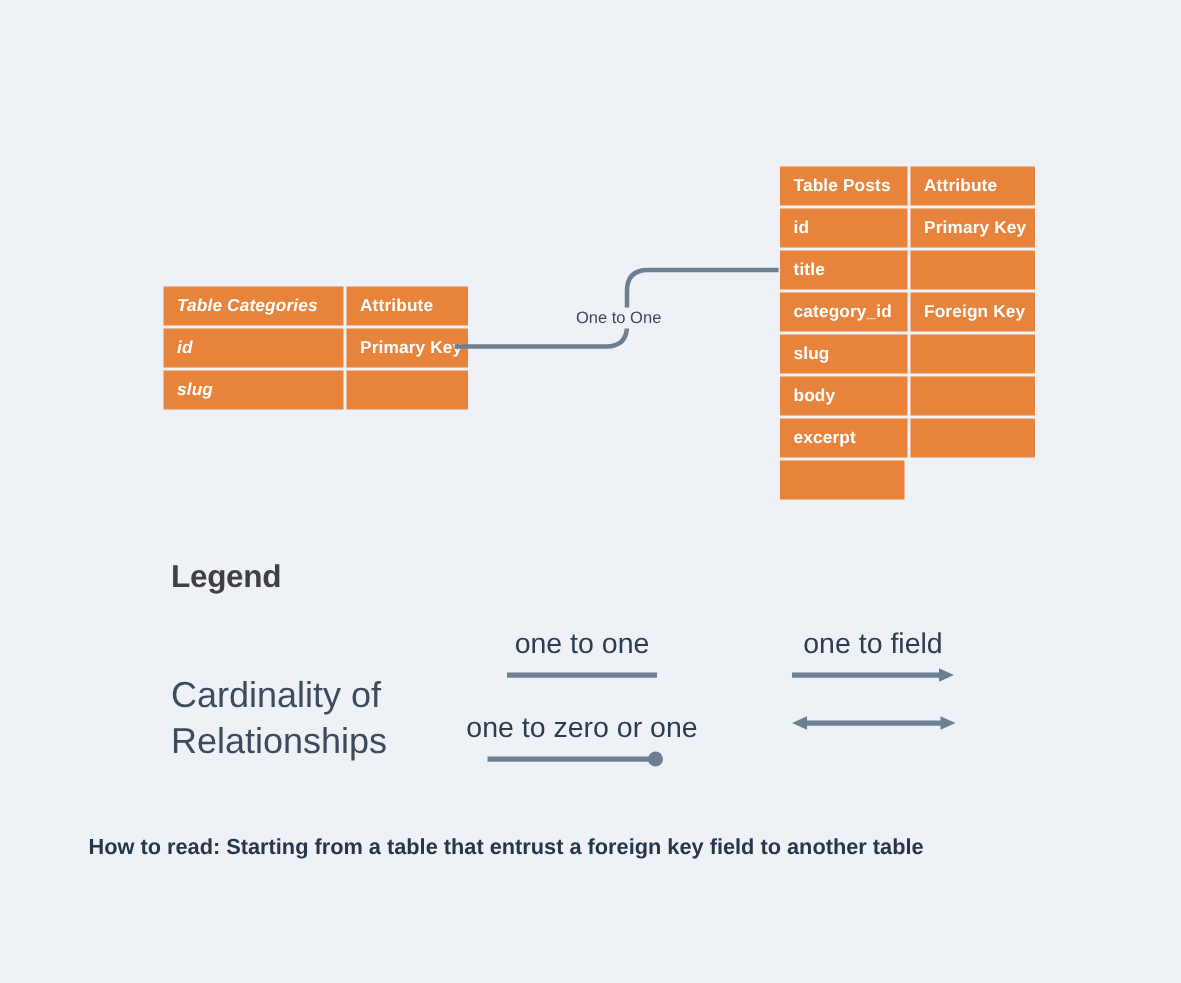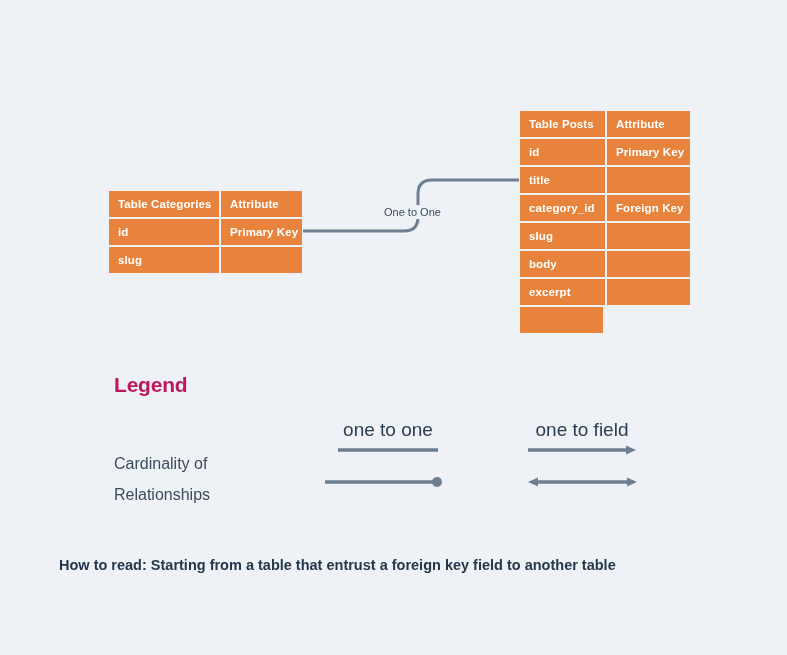--- a/index.html
+++ b/index.html
@@ -43,21 +43,21 @@
     box-sizing: border-box;
     height: 26px;
     white-space: nowrap;
     overflow: hidden;
   }
   .er-cell.empty {
     color: transparent;
   }
 
   #table-categories { left: 109px; top: 191px; }
-  #table-categories .er-cell.c0 { width: 110px; }
+  #table-categories .er-cell.c0 { width: 120px; font-style: italic; }
   #table-categories .er-cell.c1 { width: 81px; }
 
   #table-posts { left: 520px; top: 111px; }
   #table-posts .er-cell.c0 { width: 85px; }
   #table-posts .er-cell.c1 { width: 83px; }
 
   
   #connector-layer {
     position: absolute;
     left: 0; top: 0;
@@ -77,28 +77,28 @@
     white-space: nowrap;
   }
 
   
   #legend-title {
     position: absolute;
     left: 114px;
     top: 373px;
     font-size: 21px;
     font-weight: bold;
-    color: #be185d;
+    color: #404040;
     letter-spacing: -0.2px;
   }
   #legend-subject {
     position: absolute;
     left: 114px;
     top: 448px;
-    font-size: 16px;
+    font-size: 24px;
     color: #3c4c5e;
     line-height: 31px;
     width: 175px;
   }
 
   .legend-item {
     position: absolute;
     text-align: center;
   }
   .legend-item .legend-label {
@@ -199,20 +199,21 @@
 
   <div class="legend-item" id="legend-one-to-many">
     <div class="legend-label">one to field</div>
     <svg class="legend-symbol" width="164" height="12" viewBox="0 0 164 12">
       <line x1="28" y1="6" x2="130" y2="6" stroke="#6d7f91" stroke-width="3.5"></line>
       <path d="M 136 6 L 126 1.5 L 126 10.5 Z" fill="#6d7f91"></path>
     </svg>
   </div>
 
   <div class="legend-item" id="legend-one-to-zero">
+    <div class="legend-label">one to zero or one</div>
     <svg class="legend-symbol" width="214" height="12" viewBox="0 0 214 12">
       <line x1="44" y1="6" x2="152" y2="6" stroke="#6d7f91" stroke-width="3.5"></line>
       <circle cx="156" cy="6" r="5" fill="#6d7f91"></circle>
     </svg>
   </div>
 
   <div class="legend-item" id="legend-many-to-many">
     <svg class="legend-symbol" width="170" height="12" viewBox="0 0 170 12">
       <line x1="37" y1="6" x2="134" y2="6" stroke="#6d7f91" stroke-width="3.5"></line>
       <path d="M 31 6 L 41 1.5 L 41 10.5 Z" fill="#6d7f91"></path>

